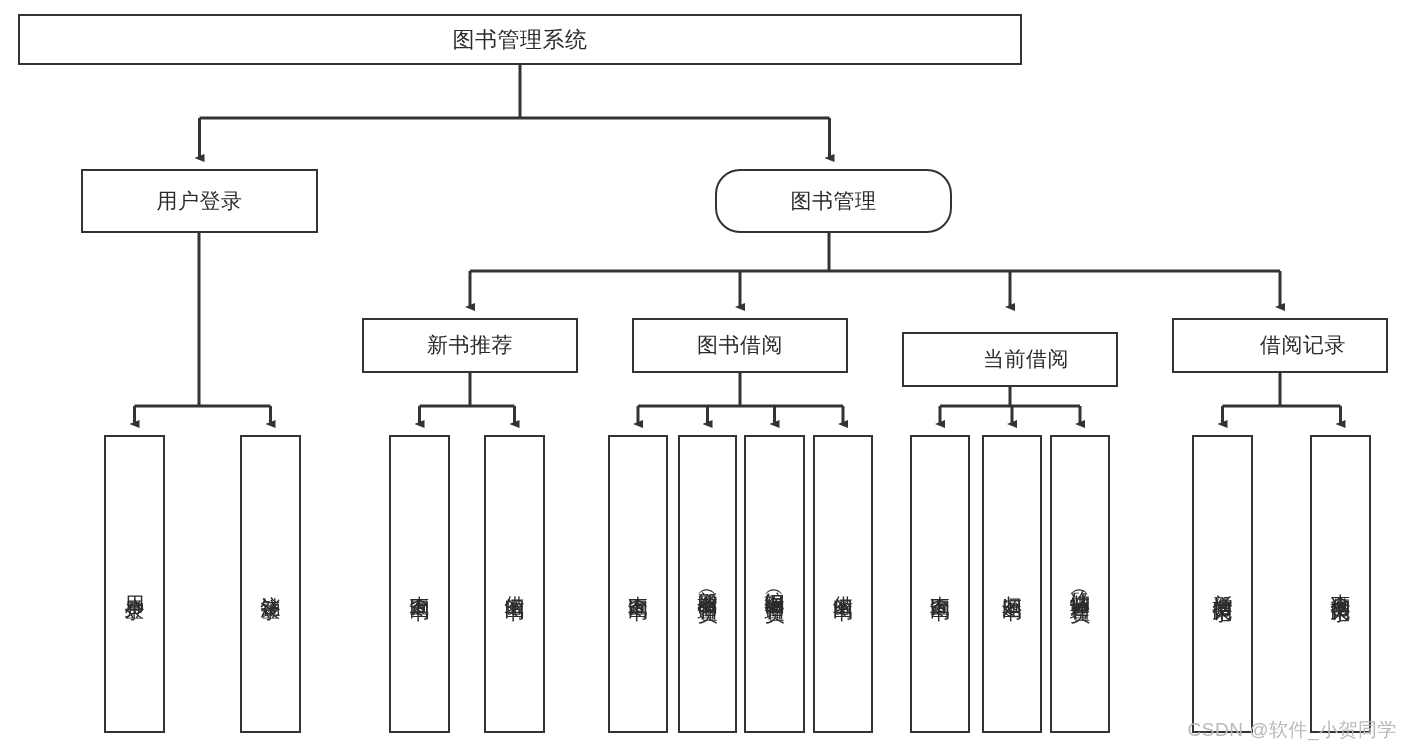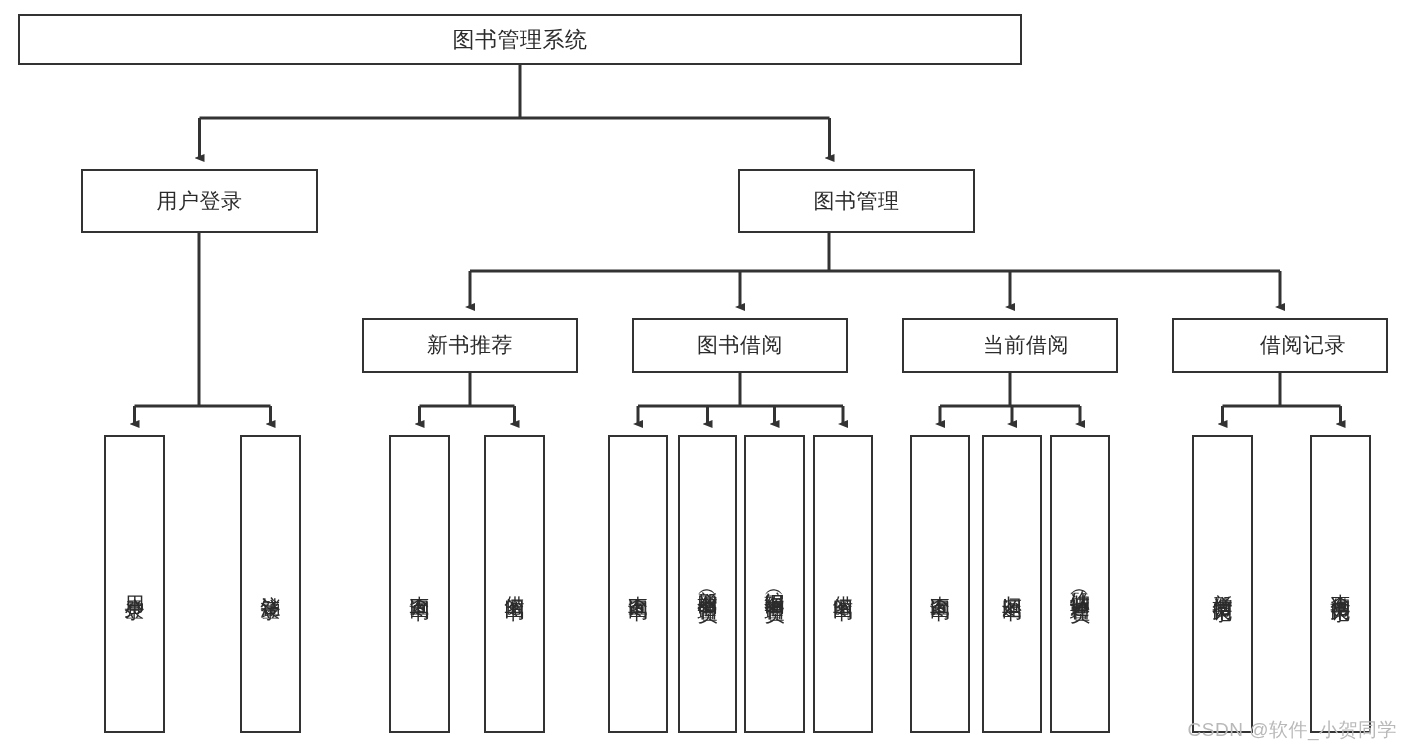--- a/index.html
+++ b/index.html
@@ -124,30 +124,30 @@
       </g>
   </svg>
 
   <div id="nodes">
       <div class="node h root" style="left: 18px; top: 14px; width: 1004px; height: 51px;">
         <span class="lbl">图书管理系统</span>
       </div>
       <div class="node h" style="left: 81px; top: 169px; width: 237px; height: 64px;">
         <span class="lbl">用户登录</span>
       </div>
-      <div class="node h" style="left: 738px; top: 169px; width: 237px; height: 64px;">
+      <div class="node h" style="left: 715px; top: 169px; width: 237px; height: 64px; border-radius: 25px;">
         <span class="lbl">图书管理</span>
       </div>
       <div class="node h" style="left: 362px; top: 318px; width: 216px; height: 55px;">
         <span class="lbl">新书推荐</span>
       </div>
       <div class="node h" style="left: 632px; top: 318px; width: 216px; height: 55px;">
         <span class="lbl">图书借阅</span>
       </div>
-      <div class="node h" style="left: 902px; top: 318px; width: 216px; height: 55px; padding-left: 32px;">
+      <div class="node h" style="left: 902px; top: 332px; width: 216px; height: 55px; padding-left: 32px;">
         <span class="lbl">当前借阅</span>
       </div>
       <div class="node h" style="left: 1172px; top: 318px; width: 216px; height: 55px; padding-left: 46px;">
         <span class="lbl">借阅记录</span>
       </div>
       <div class="node v" style="left: 104px; top: 435px; width: 61px; height: 298px;">
         <span class="lbl">用户登录</span>
       </div>
       <div class="node v" style="left: 240px; top: 435px; width: 61px; height: 298px;">
         <span class="lbl">注销登录</span>

